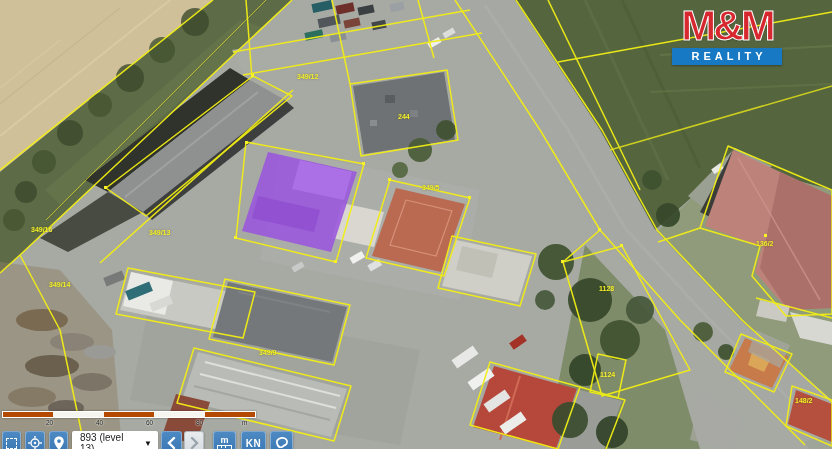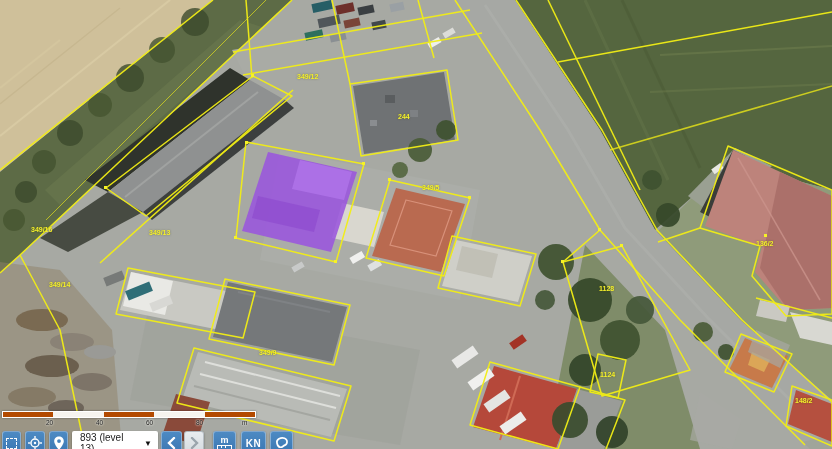--- a/index.html
+++ b/index.html
@@ -273,20 +273,24 @@
       <span class="parcel-label" style="left: 31px; top: 226px;">349/16</span>
       <span class="parcel-label" style="left: 149px; top: 229px;">349/13</span>
       <span class="parcel-label" style="left: 49px; top: 281px;">349/14</span>
       <span class="parcel-label" style="left: 259px; top: 349px;">349/9</span>
       <span class="parcel-label" style="left: 599px; top: 285px;">1128</span>
       <span class="parcel-label" style="left: 600px; top: 371px;">1124</span>
       <span class="parcel-label" style="left: 756px; top: 240px;">136/2</span>
       <span class="parcel-label" style="left: 795px; top: 397px;">148/2</span>
     </div>
 
+  <div class="logo">
+    <div class="logo-mm">M&amp;M</div>
+    <div class="logo-bar">REALITY</div>
+  </div>
 
   <div class="scalebar">
     <div class="scalebar-track">
       <div class="seg o"></div>
       <div class="seg w"></div>
       <div class="seg o"></div>
       <div class="seg w"></div>
       <div class="seg o"></div>
     </div>
     <div class="scalebar-labels">

